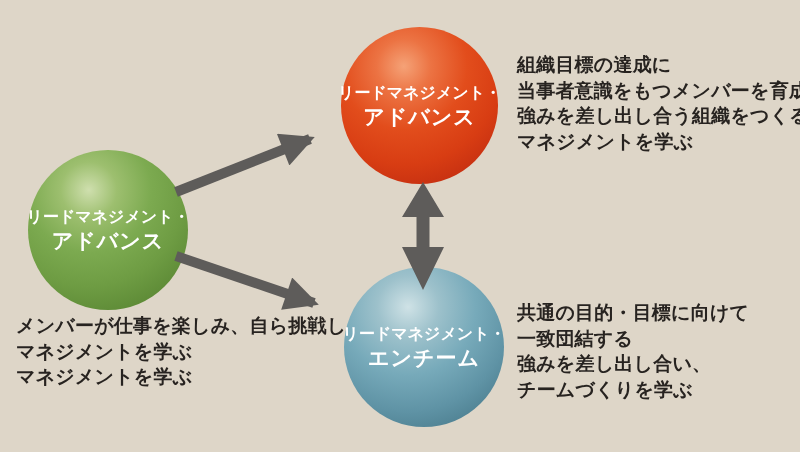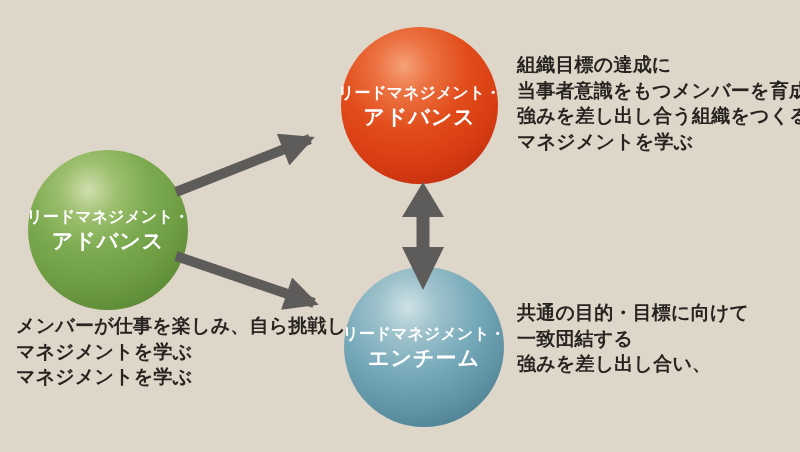--- a/index.html
+++ b/index.html
@@ -98,20 +98,21 @@
     <div>組織目標の達成に</div>
     <div>当事者意識をもつメンバーを育成し、</div>
     <div>強みを差し出し合う組織をつくる</div>
     <div>マネジメントを学ぶ</div>
   </div>
 
   <div class="desc desc-enteam">
     <div>共通の目的・目標に向けて</div>
     <div>一致団結する</div>
     <div>強みを差し出し合い、</div>
+    <div>チームづくりを学ぶ</div>
   </div>
 
   <div class="desc desc-standard">
     <div>メンバーが仕事を楽しみ、自ら挑戦し、</div>
     <div>マネジメントを学ぶ</div>
     <div>マネジメントを学ぶ</div>
   </div>
 
   <div class="sphere sphere-green">
     <div class="label-line1">リードマネジメント・</div>

